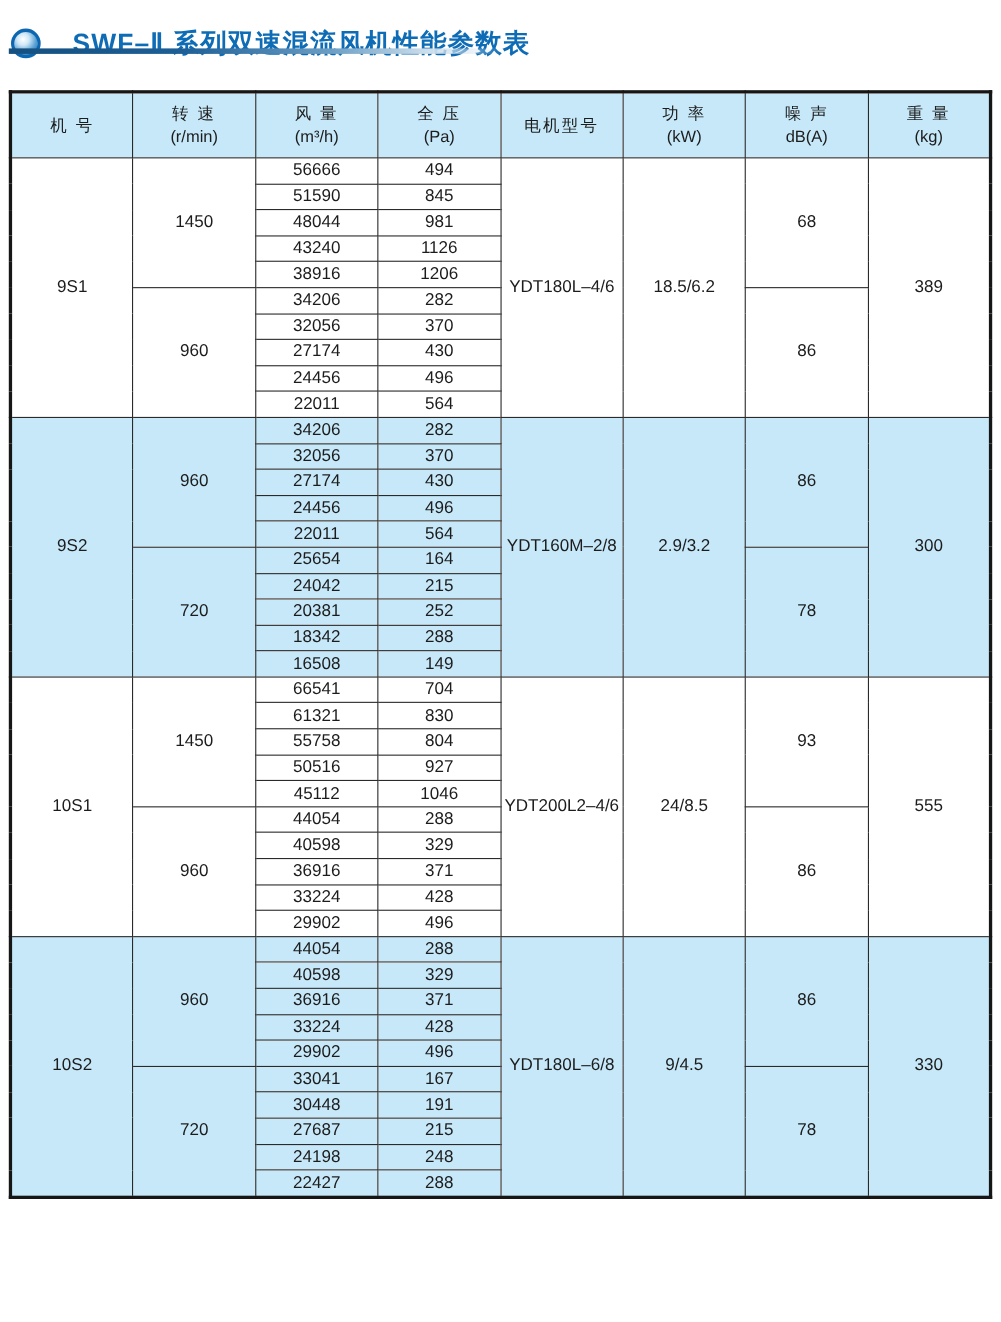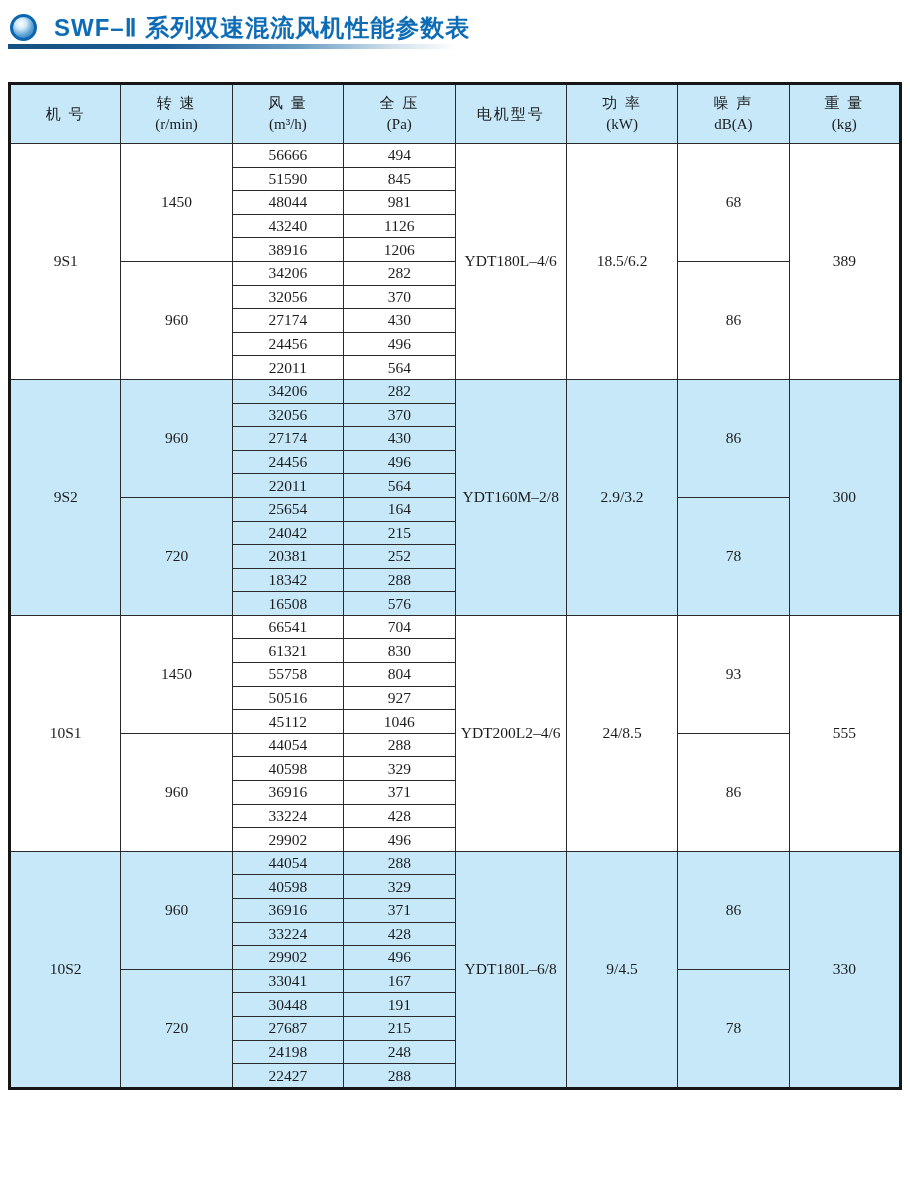--- a/index.html
+++ b/index.html
@@ -8,32 +8,31 @@
     background:#ffffff;font-family:"Liberation Sans",sans-serif;
   }
   .title-row{position:absolute;left:10px;top:10px;display:flex;align-items:center;}
   .bullseye{
     width:21px;height:21px;border-radius:50%;
     border:3px solid #0d67b0;display:inline-block;box-sizing:content-box;
     background:radial-gradient(circle at 38% 32%, #ffffff 0%, #cfe8f7 28%, #5ea3d4 60%, #1268b3 100%);
     margin-right:13px;flex:0 0 auto;
   }
   .page-title{
-    margin:4px;font-size:24px;font-weight:bold;color:#0d6cb5;
+    margin:16px;font-size:24px;font-weight:bold;color:#0d6cb5;
     letter-spacing:1px;white-space:nowrap;line-height:27px;
   }
   .title-underline{
     position:absolute;left:8px;top:44px;width:450px;height:5px;
     background:linear-gradient(to right,#15507f 0%,#1d5f96 35%,#6b9ec4 65%,#cfe0ec 85%,rgba(255,255,255,0) 100%);
   }
   table.perf-table{
     position:absolute;left:8px;top:82px;width:894px;height:1008px;
     border-collapse:collapse;table-layout:fixed;
     border:3px solid #161616;
-    font-family:Liberation Serif, serif;
   }
   .perf-table th,.perf-table td{
     border:1px solid #2a2a2a;text-align:center;vertical-align:middle;
     color:#1c1c1c;padding:0;overflow:hidden;
   }
   .perf-table thead tr{height:60px;}
   .perf-table th{
     background:#c6e8f9;font-weight:normal;font-size:15px;line-height:1.4;
     letter-spacing:2px;
   }
@@ -184,21 +183,21 @@
         <tr class="shaded">
           <td>20381</td>
           <td>252</td>
         </tr>
         <tr class="shaded">
           <td>18342</td>
           <td>288</td>
         </tr>
         <tr class="shaded">
           <td>16508</td>
-          <td>576</td>
+          <td>149</td>
         </tr>
         <tr>
           <td rowspan="10">10S1</td>
           <td rowspan="5">1450</td>
           <td>66541</td>
           <td>704</td>
           <td rowspan="10">YDT200L2–4/6</td>
           <td rowspan="10">24/8.5</td>
           <td rowspan="5">93</td>
           <td rowspan="10">555</td>

